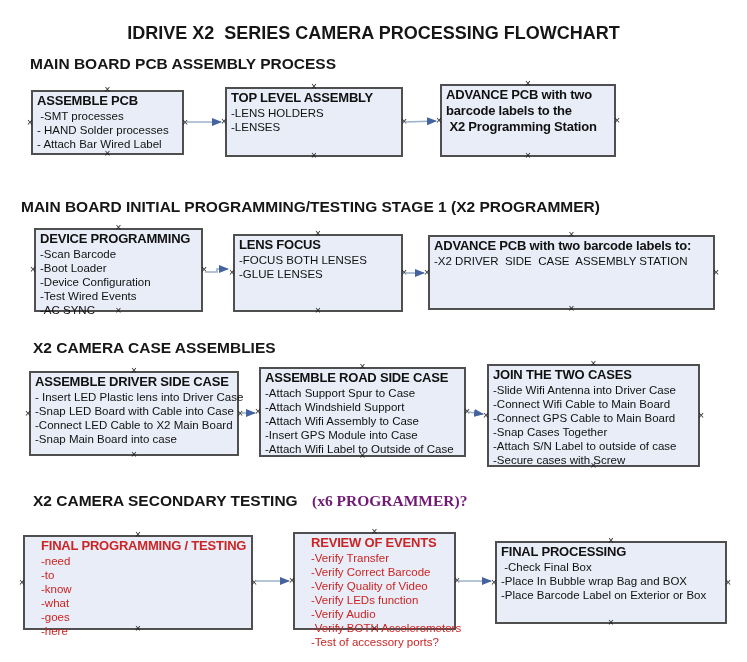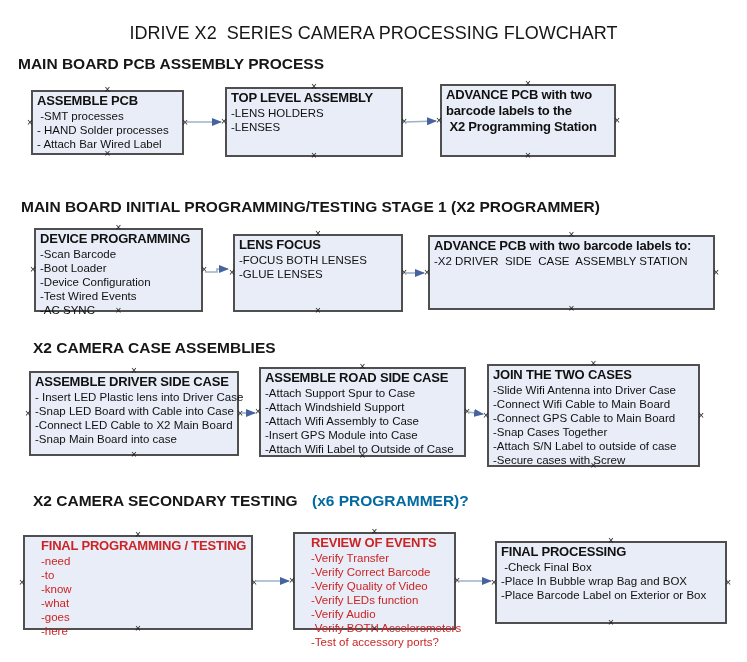--- a/index.html
+++ b/index.html
@@ -2,26 +2,26 @@
 <html><head>
 <meta charset="utf-8">
 <style>
   html,body{margin:0;padding:0;background:#ffffff;}
   .canvas{
     position:relative;width:747px;height:662px;background:#ffffff;overflow:hidden;
     font-family:"Liberation Sans",sans-serif;color:#111;
   }
   .main-title{
     position:absolute;left:0;top:23px;width:747px;text-align:center;
-    font-size:18px;font-weight:normal;white-space:pre;letter-spacing:0px;color:#161616;
+    font-size:18px;font-weight:bold;white-space:pre;letter-spacing:0px;color:#161616;
   }
   .sec-head{
     position:absolute;font-size:15.5px;font-weight:bold;white-space:pre;color:#161616;
   }
-  .sec-head .redpart{color:#0369a1;padding-left:10px;}
+  .sec-head .redpart{color:#701a75;padding-left:10px;font-family:Liberation Serif, serif;}
   .fbox{
     position:absolute;background:#e8edf7;border:2px solid #4f4f4f;
     padding:1px 3px 0 4px;box-sizing:border-box;
   }
   .btitle div{
     font-size:13px;font-weight:bold;line-height:16px;white-space:pre;letter-spacing:-0.2px;
   }
   .blines div{
     font-size:11.5px;line-height:14px;white-space:pre;
   }
@@ -36,21 +36,21 @@
   .hR{right:-6px;top:50%;transform:translateY(-50%);}
   svg.arrows{position:absolute;left:0;top:0;pointer-events:none;}
 </style>
 </head>
 <body>
 
 <div class="canvas">
 
   <div class="main-title">IDRIVE X2  SERIES CAMERA PROCESSING FLOWCHART</div>
 
-  <div class="sec-head" style="left:18px;top:55px;">MAIN BOARD PCB ASSEMBLY PROCESS</div>
+  <div class="sec-head" style="left:30px;top:55px;">MAIN BOARD PCB ASSEMBLY PROCESS</div>
   <div class="sec-head" style="left:21px;top:198px;">MAIN BOARD INITIAL PROGRAMMING/TESTING STAGE 1 (X2 PROGRAMMER)</div>
   <div class="sec-head" style="left:33px;top:339px;">X2 CAMERA CASE ASSEMBLIES</div>
   <div class="sec-head" style="left:33px;top:492px;"><span>X2 CAMERA SECONDARY TESTING </span><span class="redpart">(x6 PROGRAMMER)?</span></div>
 
   <div class="fbox" style="left:31px;top:90px;width:153px;height:65px;">
     <span class="handle hT">×</span>
       <span class="handle hB">×</span>
       <span class="handle hL">×</span>
       <span class="handle hR">×</span>
     <div class="btitle">

